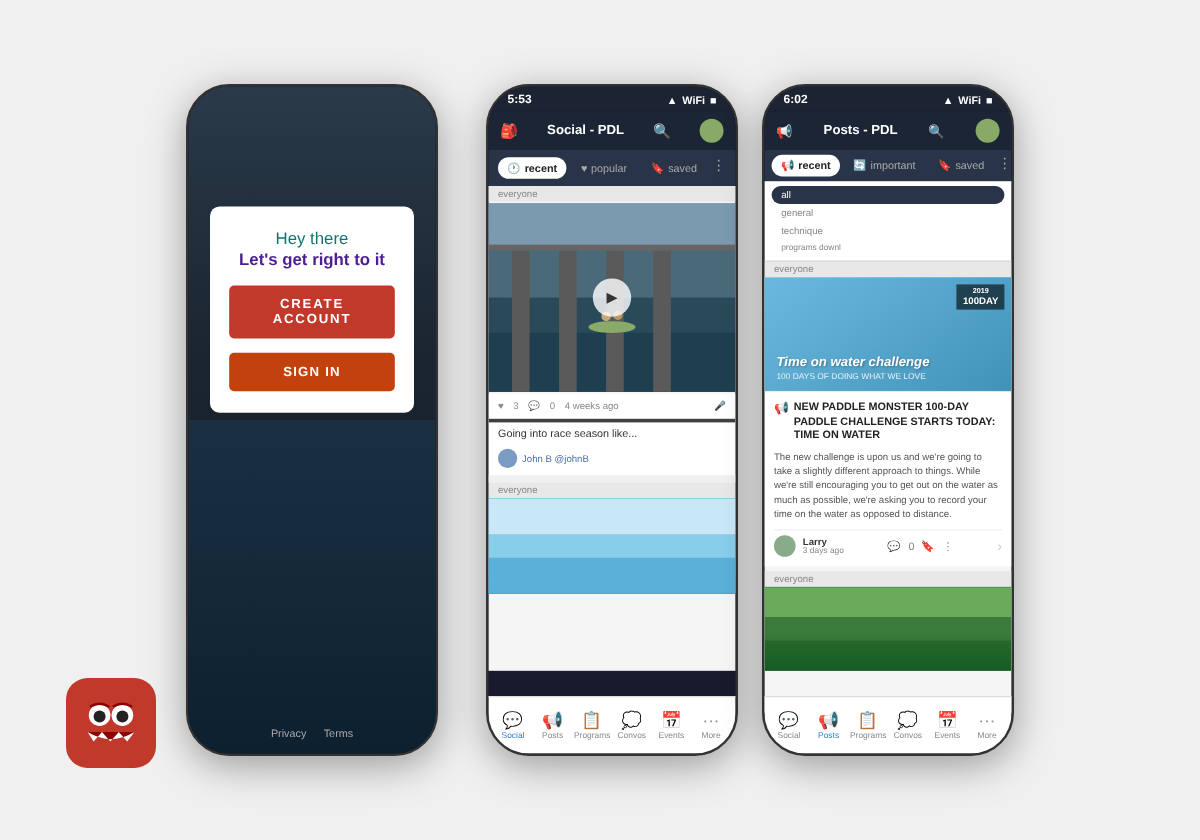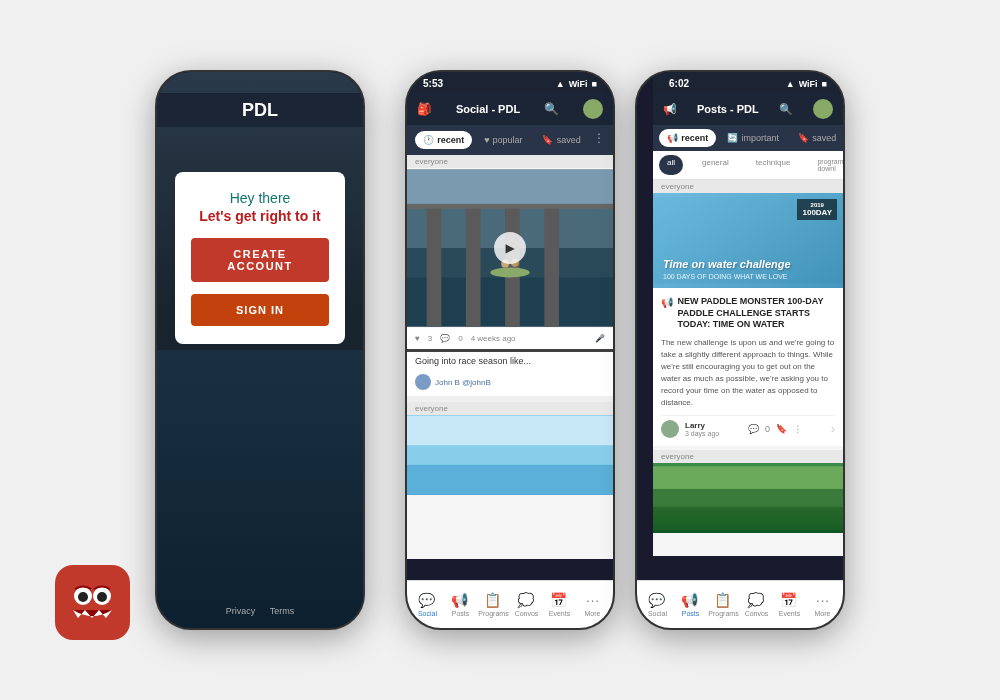--- a/index.html
+++ b/index.html
@@ -19,21 +19,21 @@
     .phone {
       background: #1a1a2e;
       border-radius: 36px;
       position: relative;
       overflow: hidden;
       box-shadow: 0 8px 32px rgba(0,0,0,0.35);
       border: 2px solid #333;
     }
     .phone-1 { width: 210px; height: 560px; }
     .phone-2 { width: 210px; height: 560px; }
-    .phone-3 { width: 210px; height: 560px; padding-left: 16px; }
+    .phone-3 { width: 210px; height: 560px; }
 
     .status-bar {
       display: flex;
       justify-content: space-between;
       align-items: center;
       padding: 6px 16px 4px;
       background: #1c2333;
       color: #fff;
       font-size: 10px;
       font-weight: 600;
@@ -66,21 +66,21 @@
       position: absolute;
       top: 100px;
       left: 18px; right: 18px;
       background: #fff;
       border-radius: 8px;
       padding: 18px 16px;
       z-index: 3;
       text-align: center;
     }
     .phone1-card .hey { font-size: 14px; color: #0f766e; margin-bottom: 2px; }
-    .phone1-card .lets { font-size: 14px; font-weight: 700; color: #b91c1c; margin-bottom: 14px; }
+    .phone1-card .lets { font-size: 14px; font-weight: 700; color: #4c1d95; margin-bottom: 14px; }
     .btn-create {
       display: block;
       width: 100%;
       background: #c0392b;
       color: #fff;
       font-size: 11px;
       font-weight: 700;
       letter-spacing: 1.5px;
       text-transform: uppercase;
       padding: 10px;
@@ -252,22 +252,23 @@
     .phone3-tabs {
       background: #2a3448;
       display: flex;
       padding: 4px 6px;
       gap: 3px;
     }
     .phone3-subtabs {
       background: #fff;
       display: flex;
       padding: 4px 6px;
-      gap: 11px;
+      gap: 0;
       border-bottom: 1px solid #ddd;
+      flex-direction: column;
     }
     .subtab {
       padding: 3px 8px;
       border-radius: 10px;
       font-size: 8px;
       color: #888;
       cursor: pointer;
     }
     .subtab.active {
       background: #2a3448;
@@ -405,23 +406,20 @@
 <body>
 
 <div class="phone phone-1">
   <div class="status-bar">
     <span>5:25</span>
     <div class="status-icons">
       <span>▲</span>
       <span>WiFi</span>
       <span>■</span>
     </div>
-  </div>
-  <div class="phone1-top-bar">
-    <div class="logo-text">PDL</div>
   </div>
   <div style="background:#1c2535;padding:2px 8px 6px;text-align:center;">
     <div class="logo-sub">MNSTR</div>
   </div>
   <div class="phone1-body">
     <div class="phone1-bg"></div>
     <div class="phone1-card">
       <div class="hey">Hey there</div>
       <div class="lets">Let's get right to it</div>
       <button class="btn-create">CREATE ACCOUNT</button>

